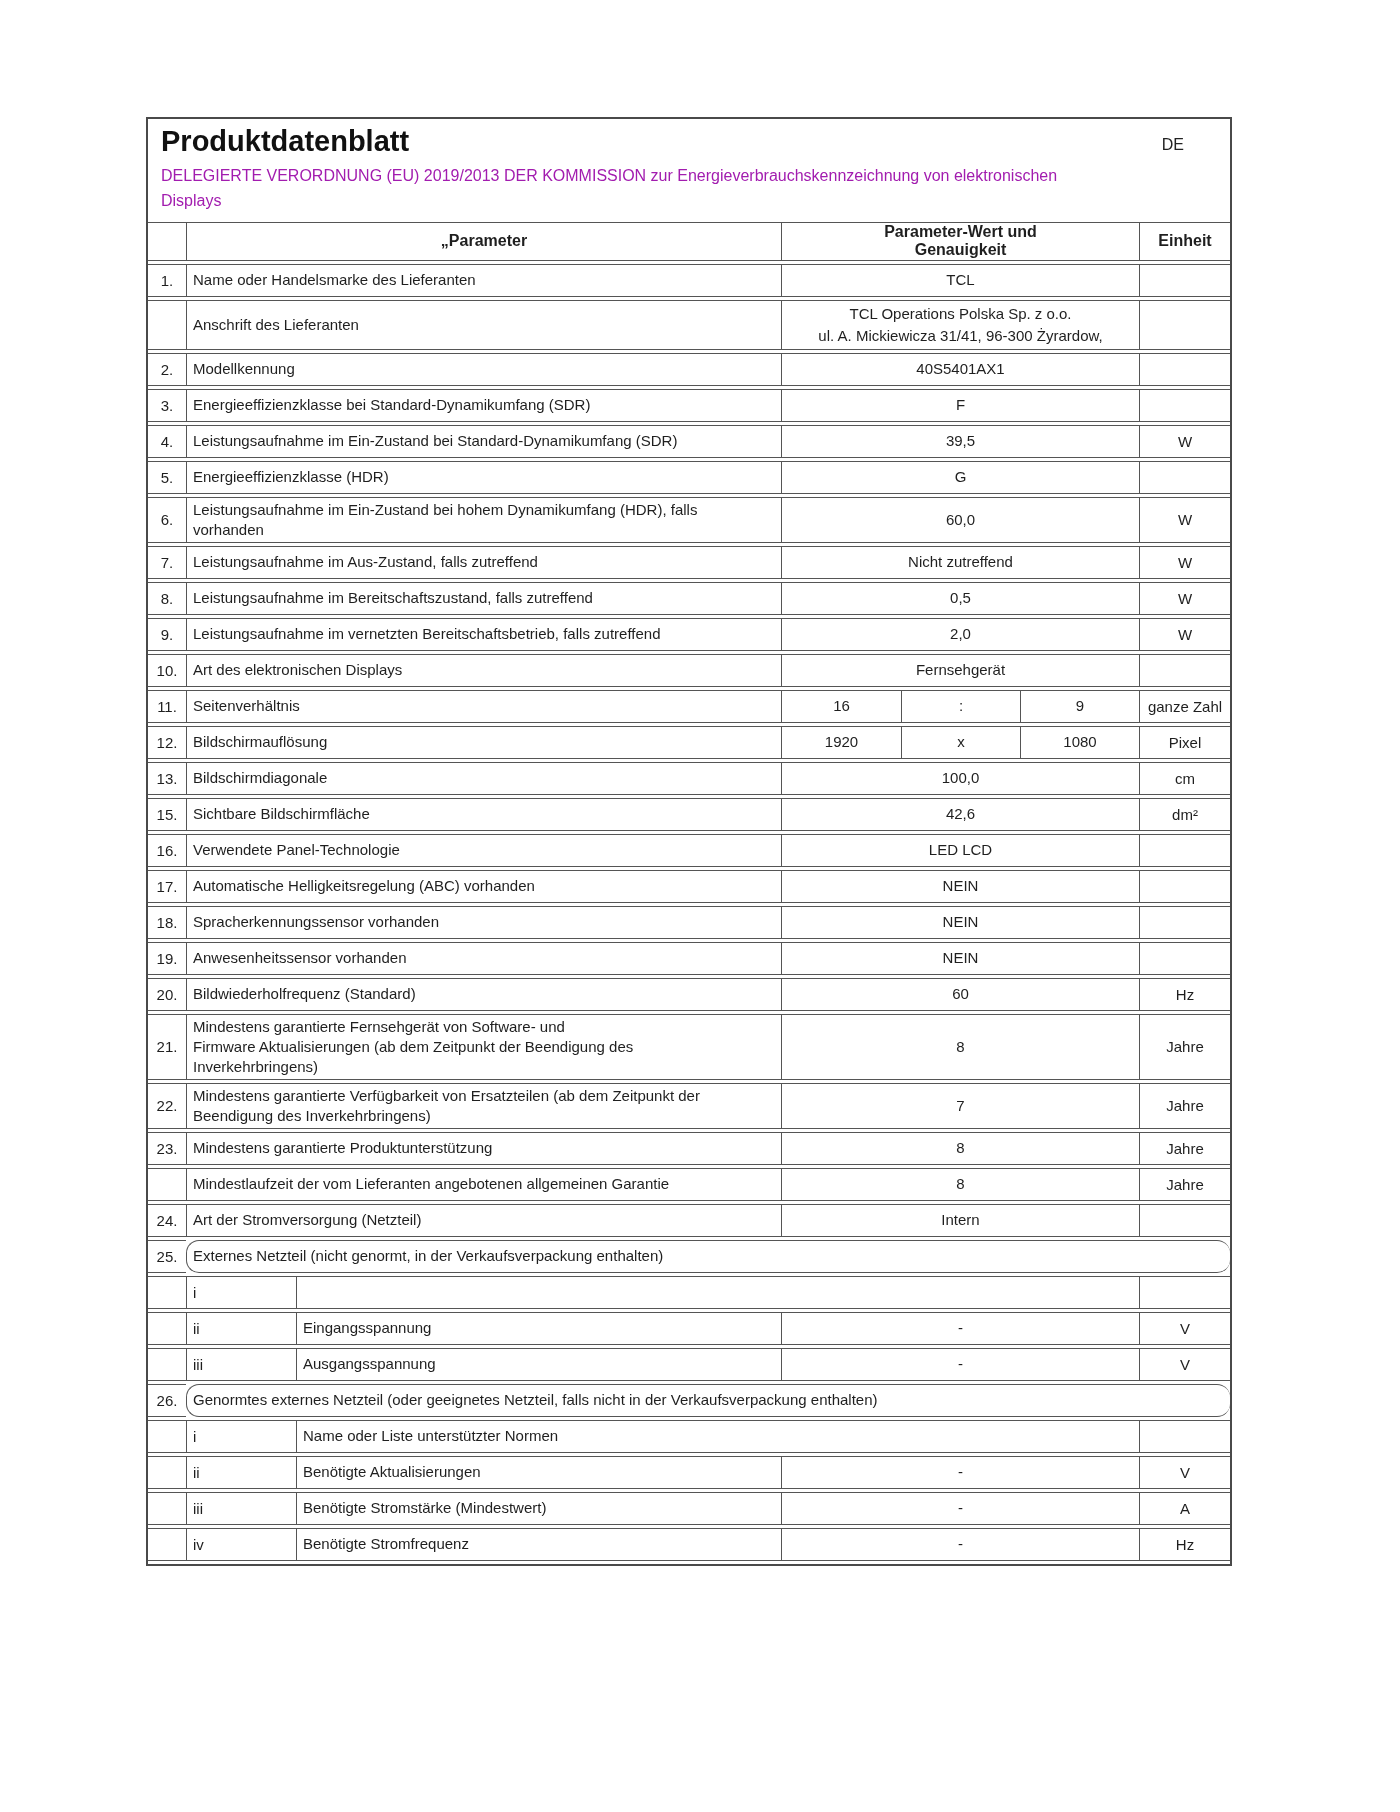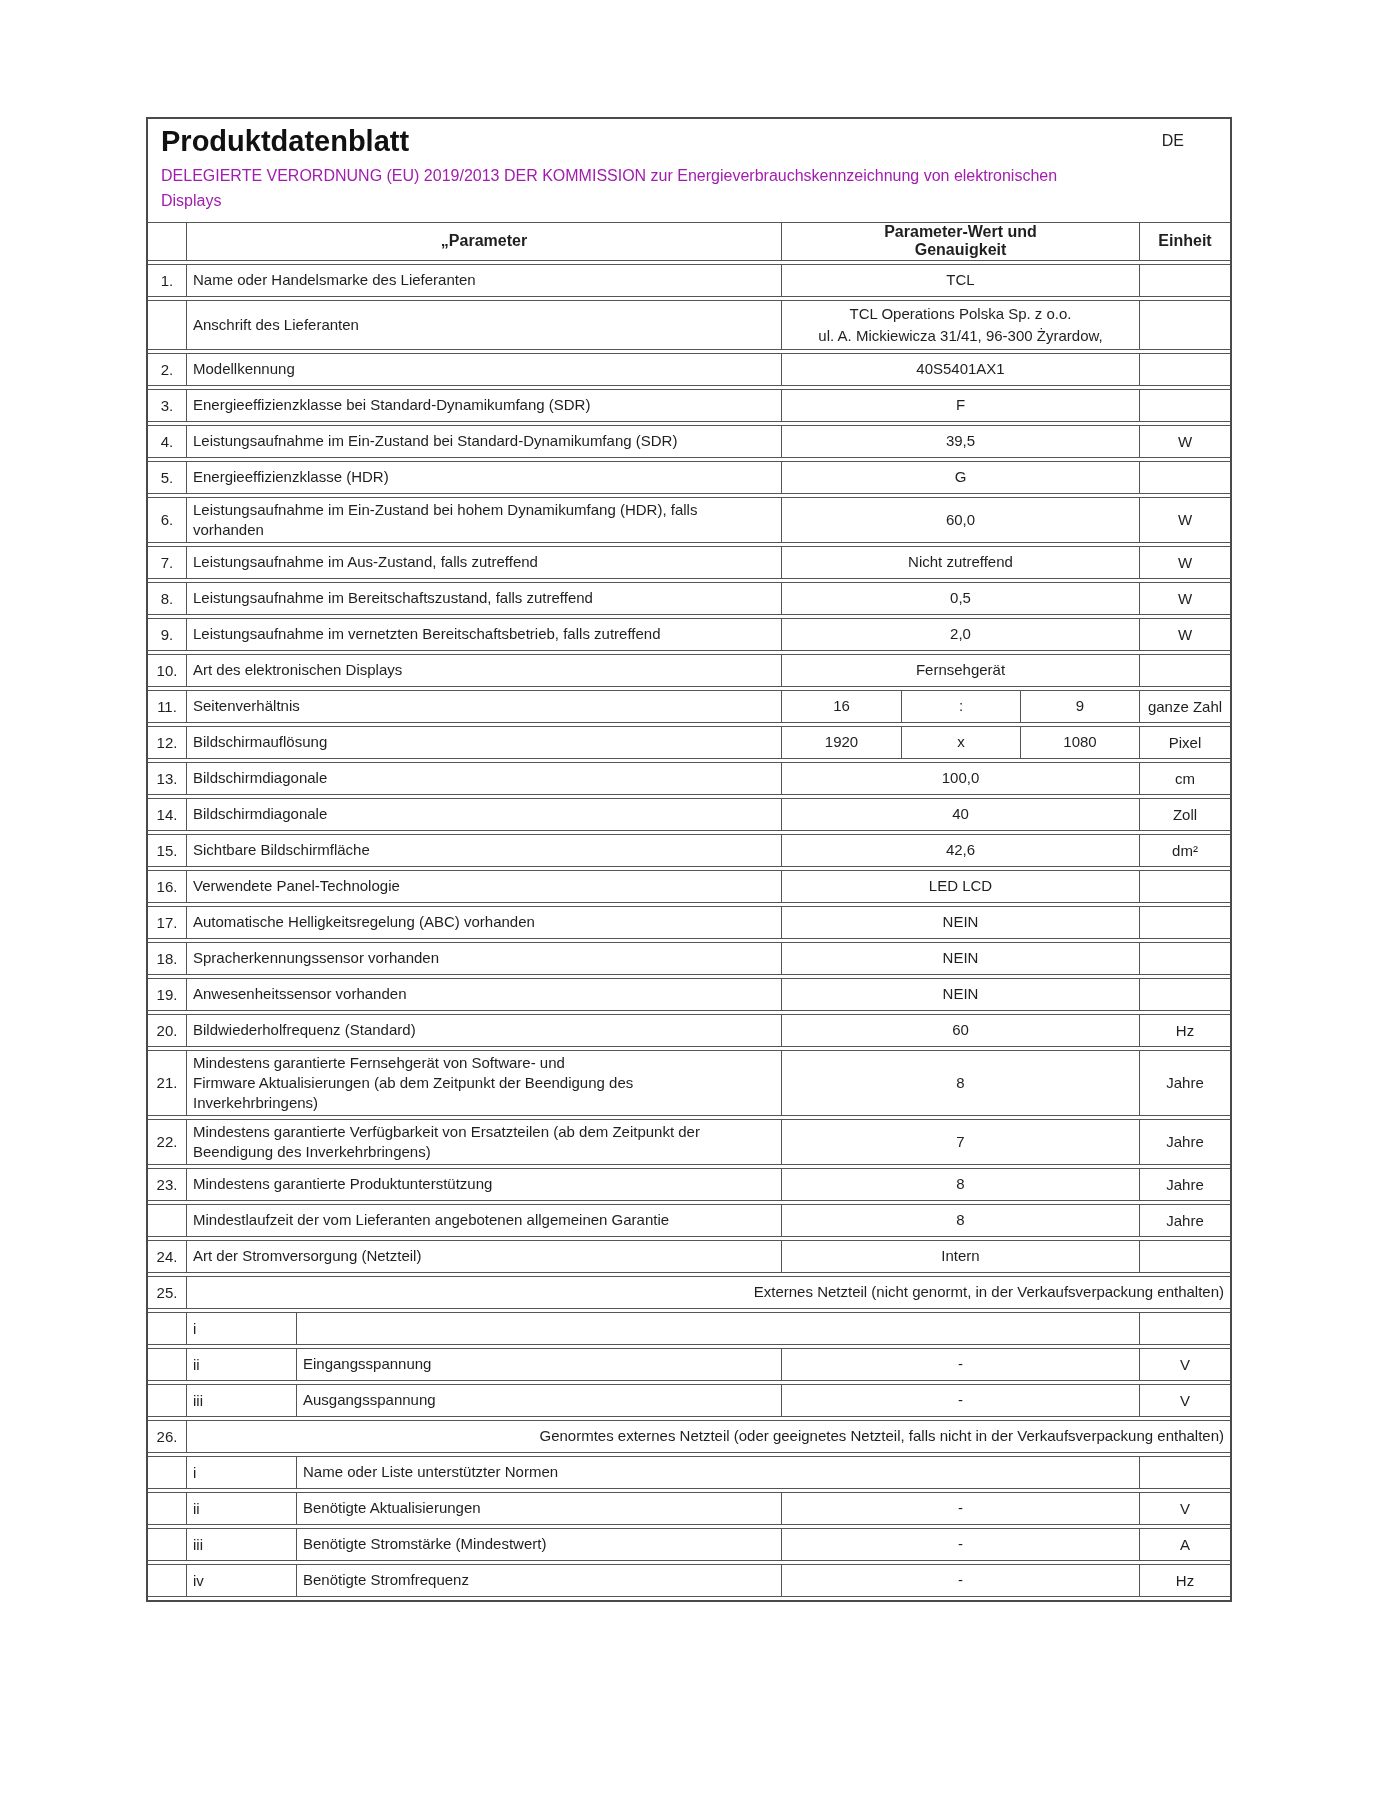--- a/index.html
+++ b/index.html
@@ -6,21 +6,21 @@
   body{
     width:1400px;height:1812px;background:#ffffff;position:relative;
     font-family:"Liberation Sans", sans-serif;color:#1c1c1c;
     -webkit-font-smoothing:antialiased;
   }
   .docbox{
     position:absolute;left:146px;top:117px;width:1086px;
     border:2px solid #4a4a4a;box-sizing:border-box;background:#fff;
   }
   .title-row{
-    display:flex;justify-content:space-between;align-items:flex-start;
+    display:flex;justify-content:space-between;align-items:center;
     padding:6px 46px 0 13px;
   }
   .doc-title{
     font-size:29px;font-weight:bold;letter-spacing:0px;color:#111;
     line-height:1.15;
   }
   .lang-badge{
     font-size:16px;color:#222;margin-top:7px;
   }
   .doc-subtitle{
@@ -36,21 +36,21 @@
     font-size:15px;color:#1f1f1f;vertical-align:middle;
     padding:2px 6px;height:33px;box-sizing:border-box;
     overflow:hidden;
   }
   td.bl{border-left:1.2px solid #555;}
   td.num{text-align:center;padding:2px 2px;}
   td.param{text-align:left;padding-left:8px;white-space:pre-line;line-height:20px;}
   td.val{text-align:center;white-space:pre-line;line-height:22px;}
   td.unit{text-align:center;}
   td.sublabel{text-align:left;padding-left:8px;}
-  td.sectionlabel{text-align:right;padding-left:8px;height:42px;}
+  td.sectionlabel{text-align:left;padding-left:8px;height:42px;border-radius:13px;}
   td.numtop{vertical-align:top;padding-top:6px;}
   tr.hdr td{
     font-weight:bold;text-align:center;font-size:16px;
     height:36px;padding:0 4px;line-height:18.5px;vertical-align:middle;
   }
   td.val-hdr{white-space:pre-line;}
   td.param-hdr{}
 </style>
 </head>
 <body>
@@ -167,26 +167,20 @@
           <td class="val bl">1080</td>
           <td class="unit bl">Pixel</td>
         </tr>
         <tr>
           <td class="num">13.</td>
           <td class="param bl" colspan="2">Bildschirmdiagonale</td>
           <td class="val bl" colspan="3">100,0</td>
           <td class="unit bl">cm</td>
         </tr>
         <tr>
-          <td class="num">14.</td>
-          <td class="param bl" colspan="2">Bildschirmdiagonale</td>
-          <td class="val bl" colspan="3">40</td>
-          <td class="unit bl">Zoll</td>
-        </tr>
-        <tr>
           <td class="num">15.</td>
           <td class="param bl" colspan="2">Sichtbare Bildschirmfläche</td>
           <td class="val bl" colspan="3">42,6</td>
           <td class="unit bl">dm²</td>
         </tr>
         <tr>
           <td class="num">16.</td>
           <td class="param bl" colspan="2">Verwendete Panel-Technologie</td>
           <td class="val bl" colspan="3">LED LCD</td>
           <td class="unit bl"></td>

